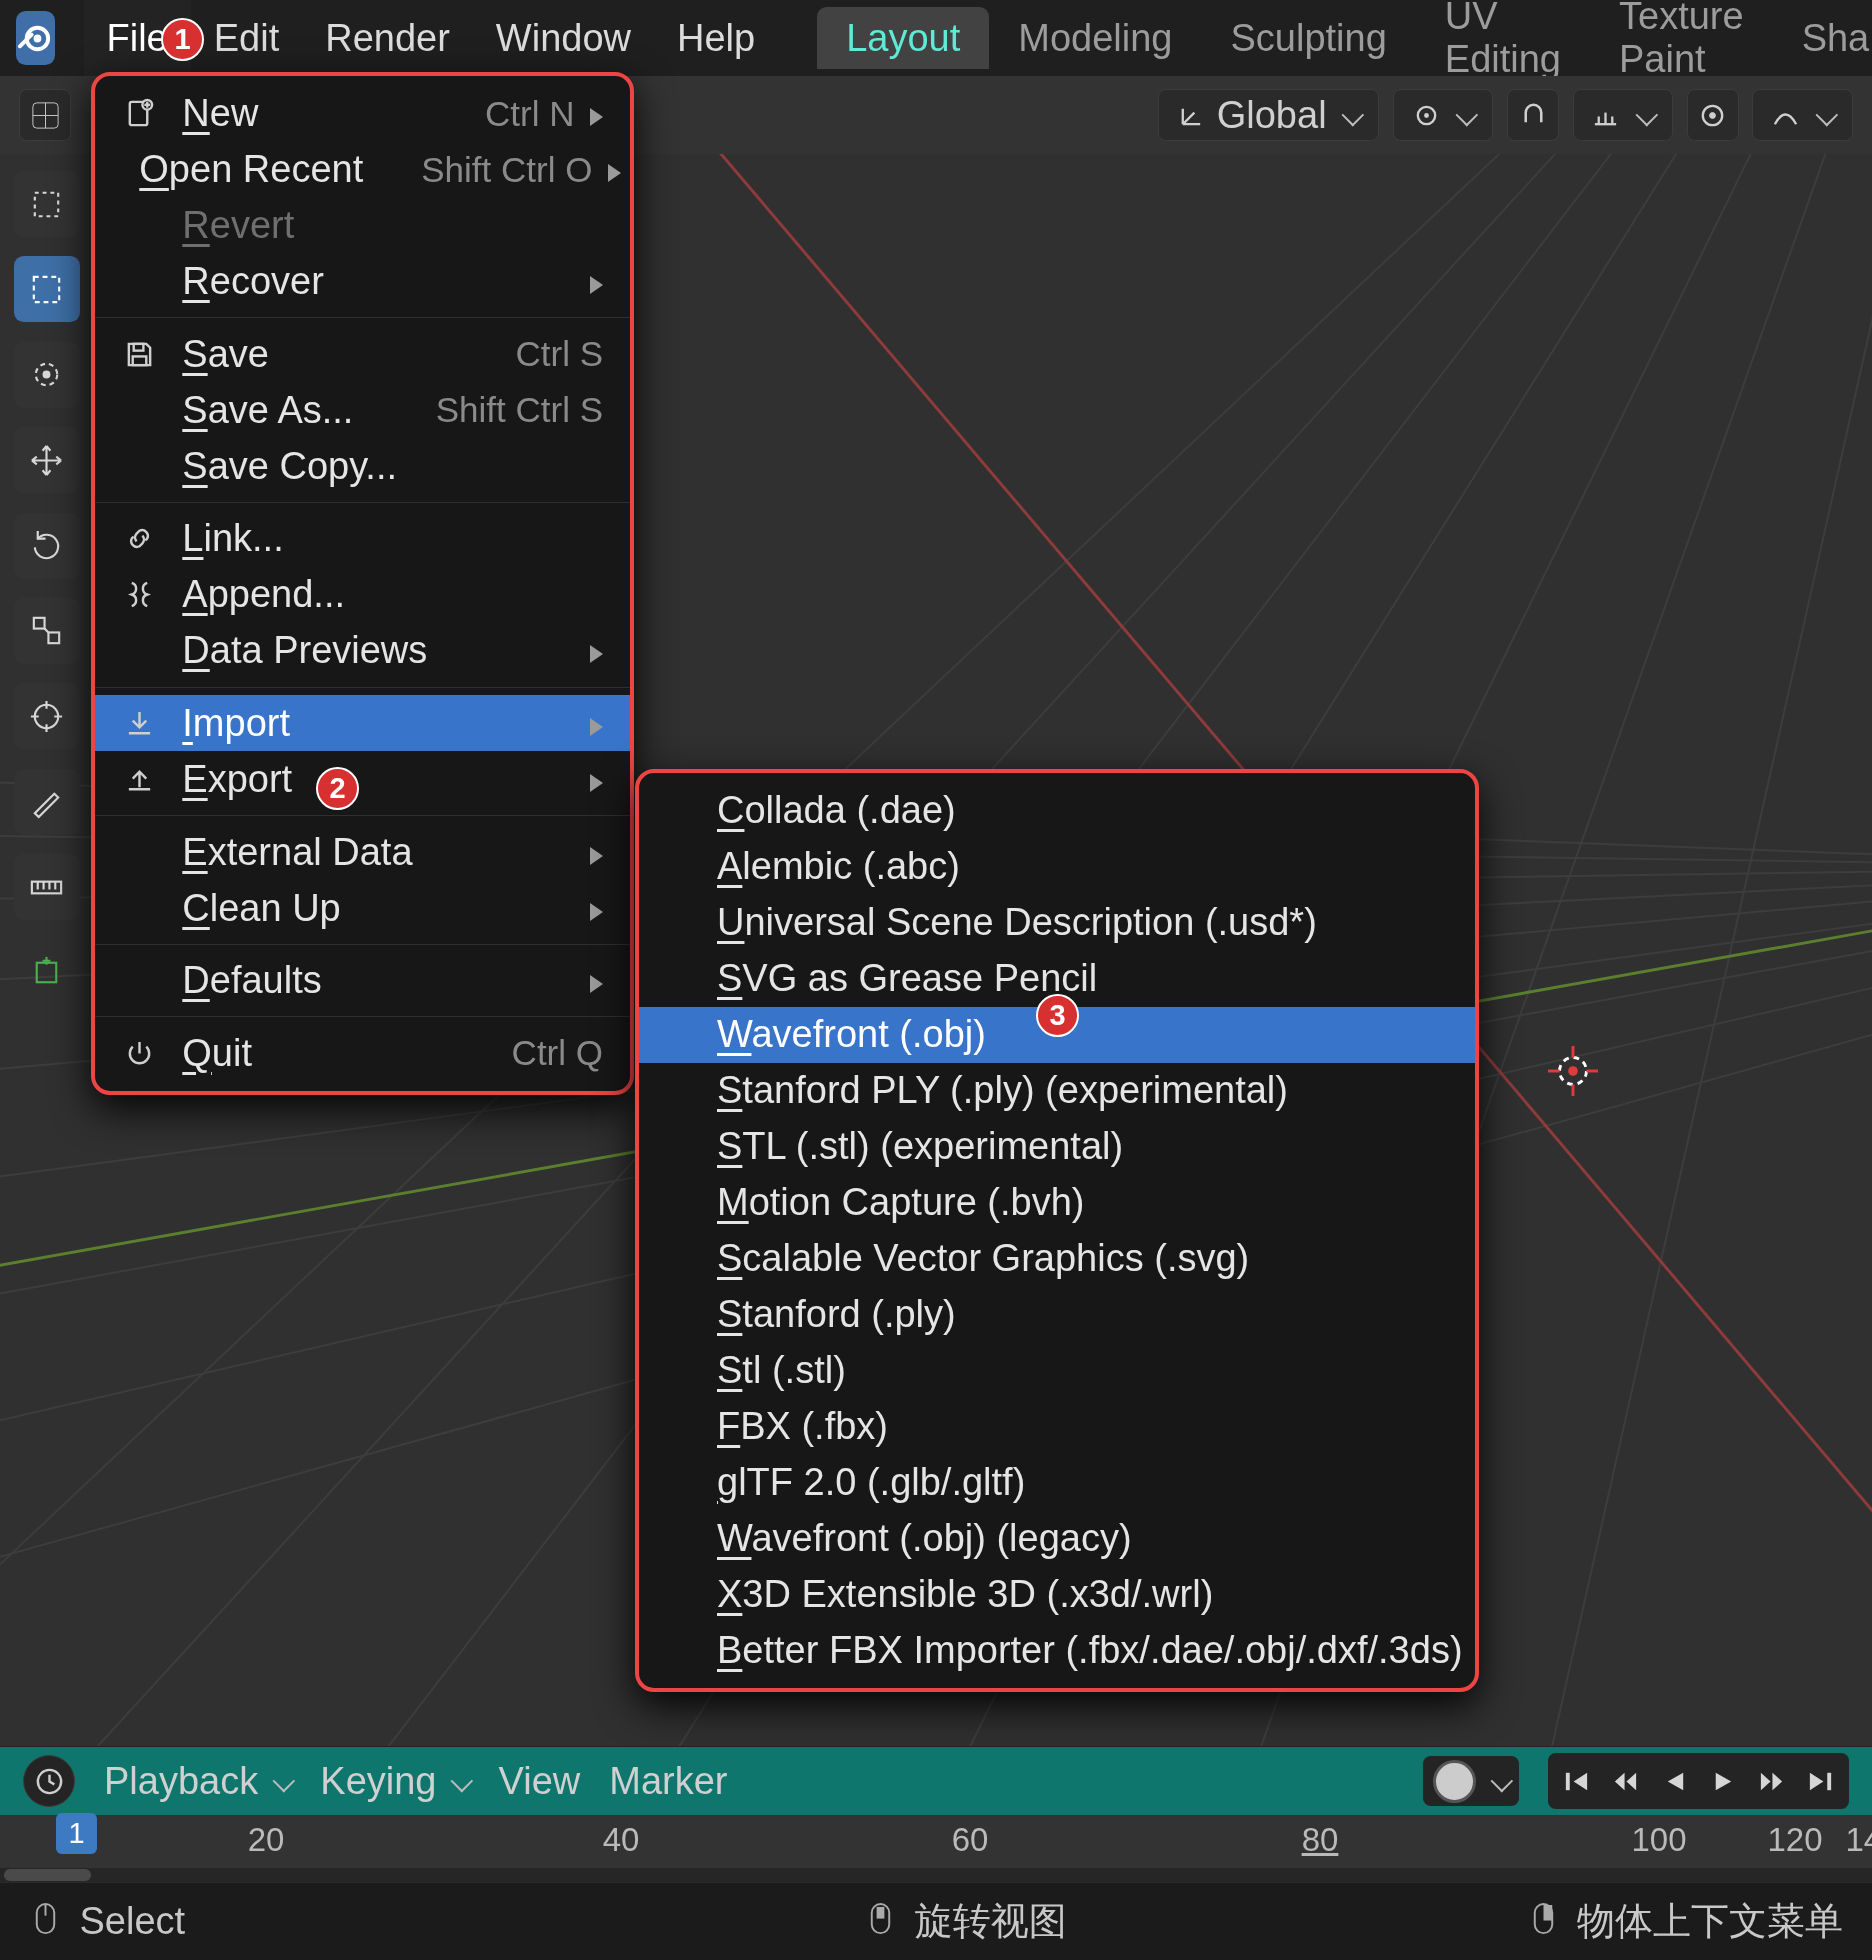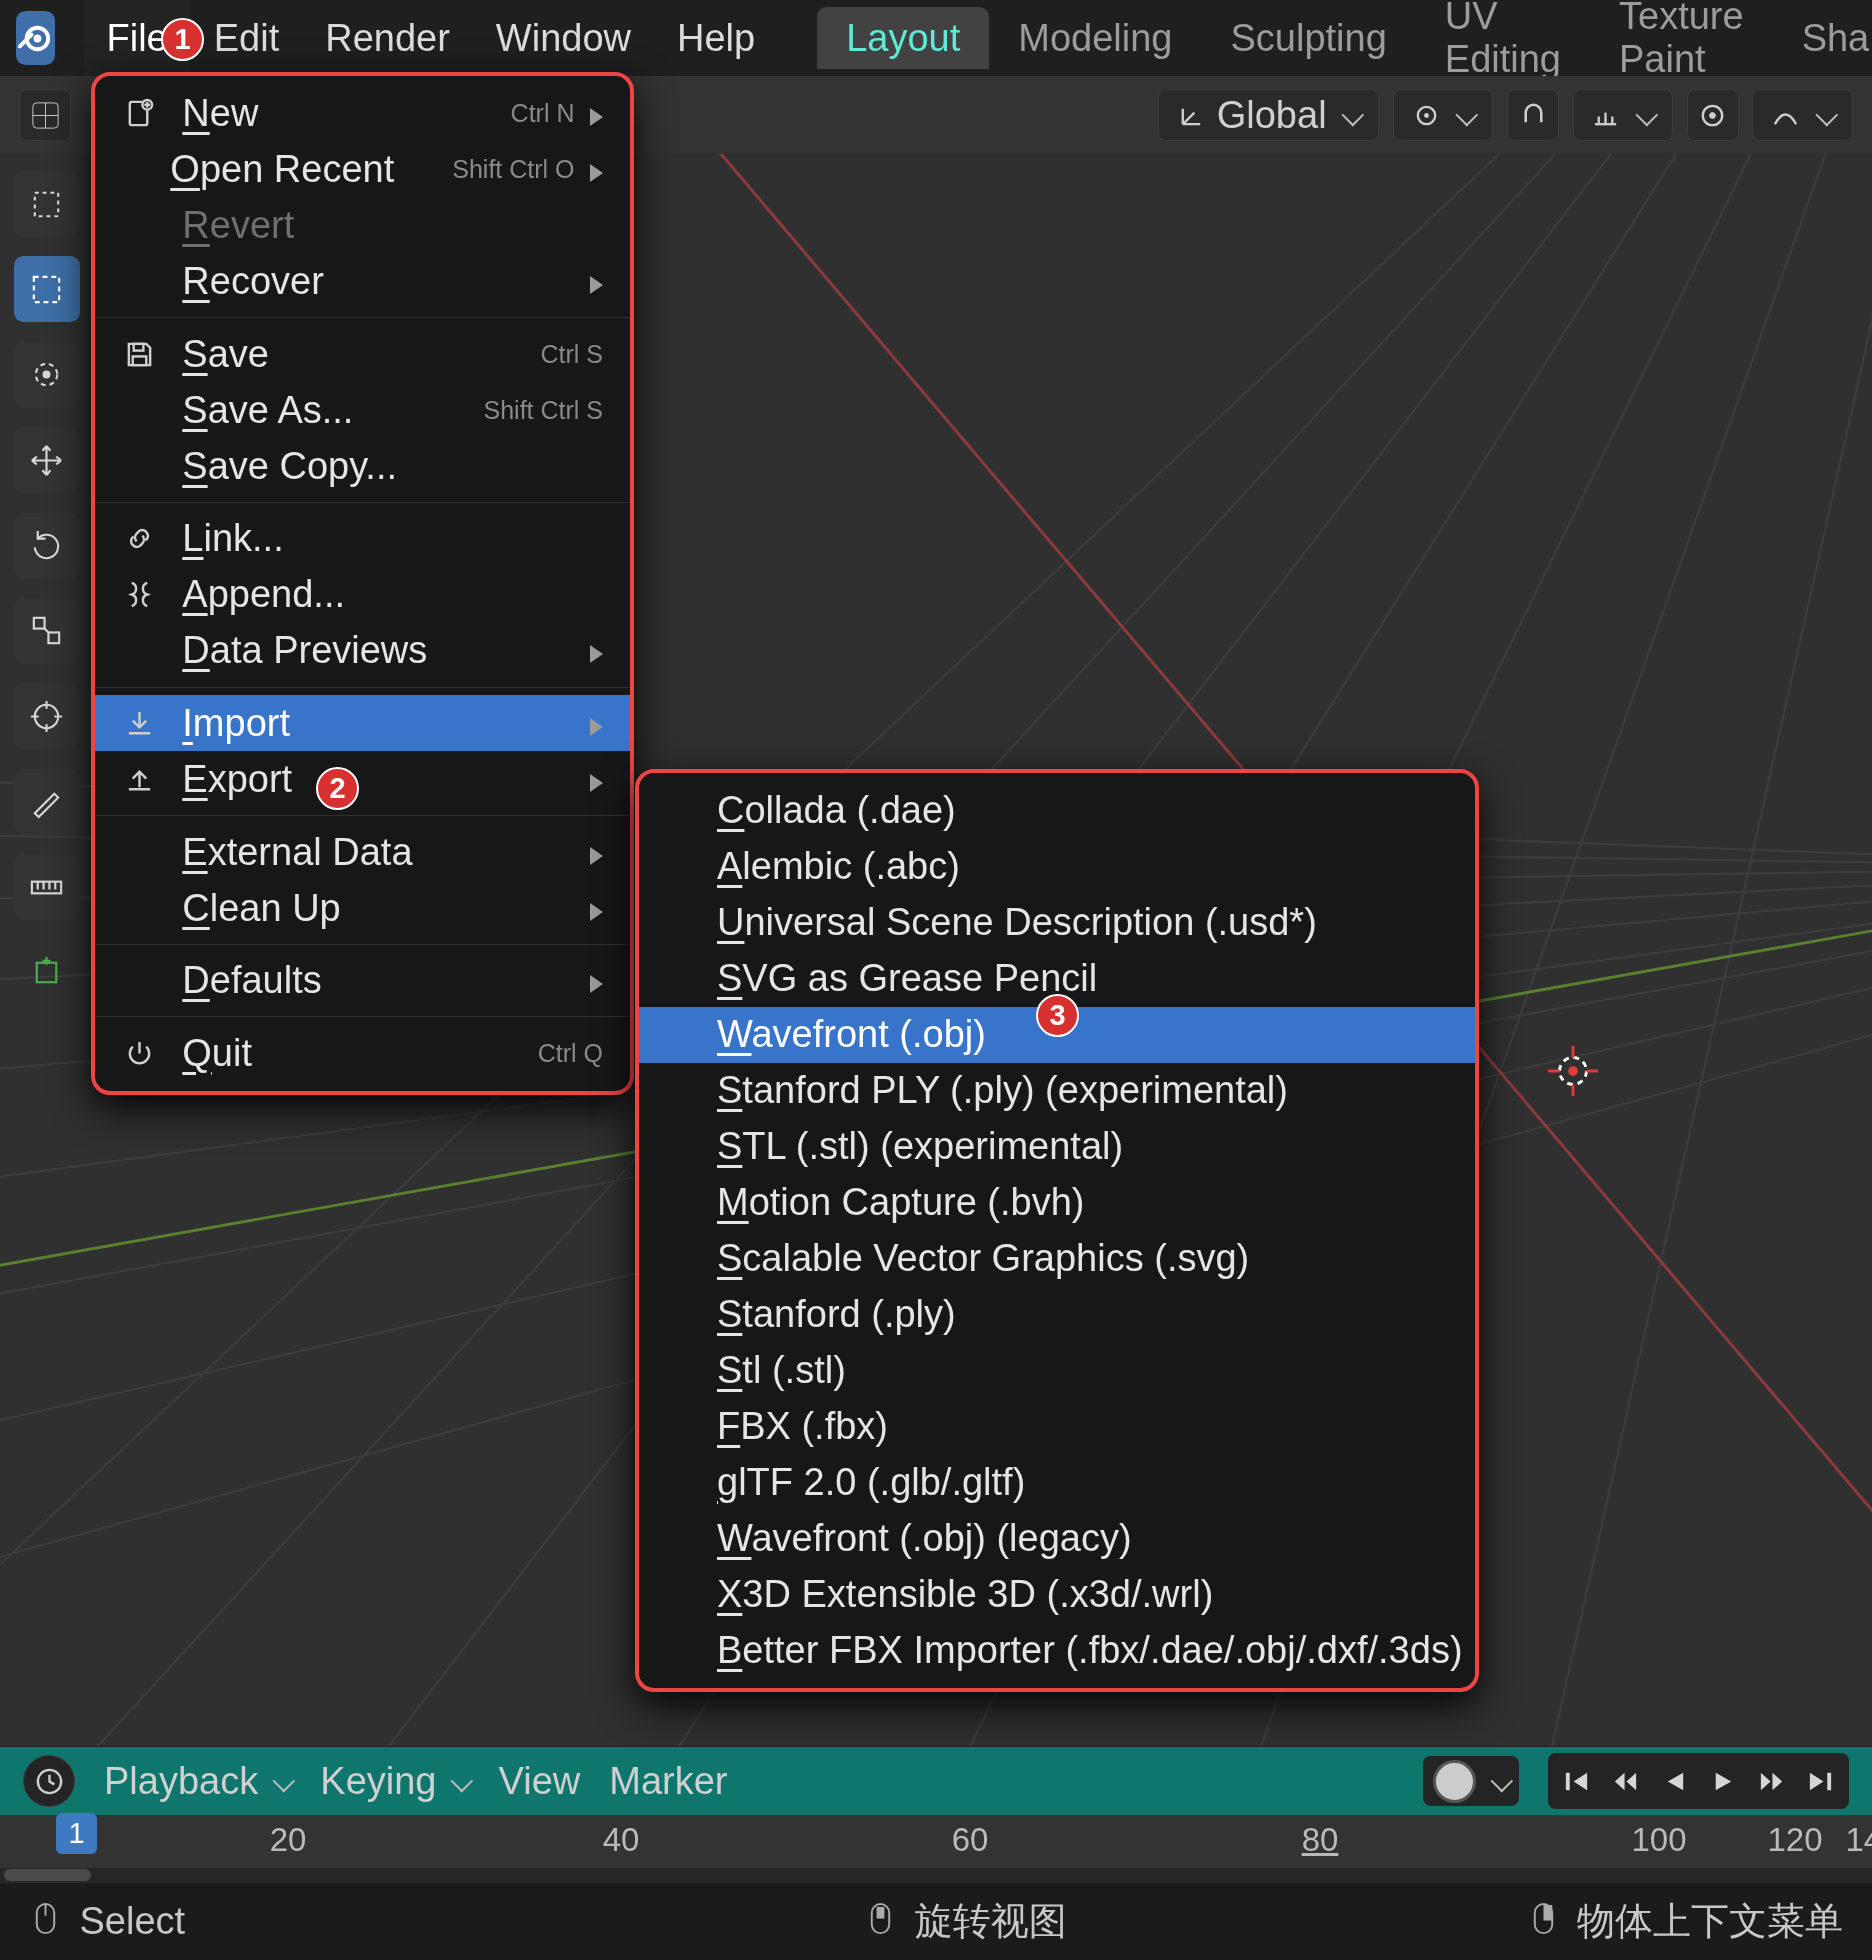--- a/index.html
+++ b/index.html
@@ -35,21 +35,21 @@
   .grid-svg{position:absolute;inset:0;width:100%;height:100%;}
   
   .menu{position:absolute;background:#171717;border:4px solid #ef4444;border-radius:19px;box-shadow:0 13.6px 39px rgba(0,0,0,.9);padding:9.7px 0;}
   .menu-row{height:56px;display:flex;align-items:center;padding:0 27px 0 23px;color:#e5e5e5;white-space:nowrap;}
   .menu-row.disabled{color:#6f6f6f;}
   .menu-row.hl{background:#3874c9;color:#fff;}
   .menu-row .mi-icon{width:43px;display:flex;justify-content:center;margin-right:21.3px;}
   .menu-row .mi-icon svg{width:31px;height:31px;stroke:#cfcfcf;fill:none;stroke-width:2.5;}
   .menu-row .mi-label{flex:0 0 auto;}
   .menu-row .mi-label .ul{text-decoration:underline;text-underline-offset:5.8px;}
-  .menu-row .mi-short{margin-left:auto;color:#8a8a8a;font-size:25px;padding-left:58px;}
+  .menu-row .mi-short{margin-left:auto;color:#8a8a8a;font-size:35px;padding-left:58px;}
   .menu-row .mi-sub{margin-left:auto;color:#9a9a9a;}
   .menu-sep{height:1px;background:#2f2f2f;margin:7.8px 0;}
   .file-menu{left:91px;top:72px;width:543px;}
   .import-menu{left:635px;top:769px;width:844px;}
   .import-menu .menu-row{padding-left:78px;}
   
   .badge{position:absolute;width:43px;height:43px;border-radius:50%;background:#d63030;border:2.9px solid #fff;color:#fff;font-size:29px;font-weight:700;display:flex;align-items:center;justify-content:center;z-index:50;}
   
   .timeline{position:absolute;left:0;right:0;bottom:78px;height:136px;background:#0f766e;border-top:1.9px solid #222;}
   .tl-top{height:68px;display:flex;align-items:center;padding:0 23px;gap:29px;}
@@ -500,21 +500,21 @@
               <polygon points="4,6 18,15 4,24"></polygon>
               <rect x="22" y="6" width="4" height="18"></rect>
             </svg>
           </div>
       </div>
     </div>
   </div>
   <div class="tl-ruler">
     <div class="tl-current">1</div>
     <div id="tl-ticks">
-        <div class="tl-tick" style="left: 288px;">20</div>
+        <div class="tl-tick" style="left: 266px;">20</div>
         <div class="tl-tick" style="left: 621px;">40</div>
         <div class="tl-tick" style="left: 970px;">60</div>
         <div class="tl-tick" style="left: 1320px; text-decoration: underline;">80</div>
         <div class="tl-tick" style="left: 1659px;">100</div>
         <div class="tl-tick" style="left: 1795px;">120</div>
         <div class="tl-tick" style="left: 1873px;">140</div>
       </div>
     <div class="tl-scroll">
         <div class="thumb"></div>
       </div>

